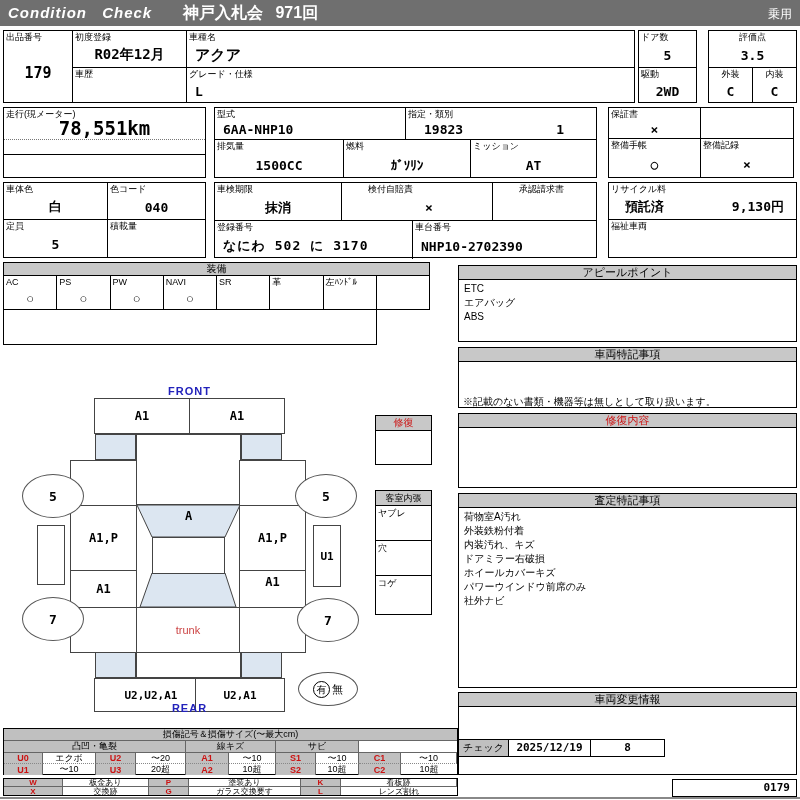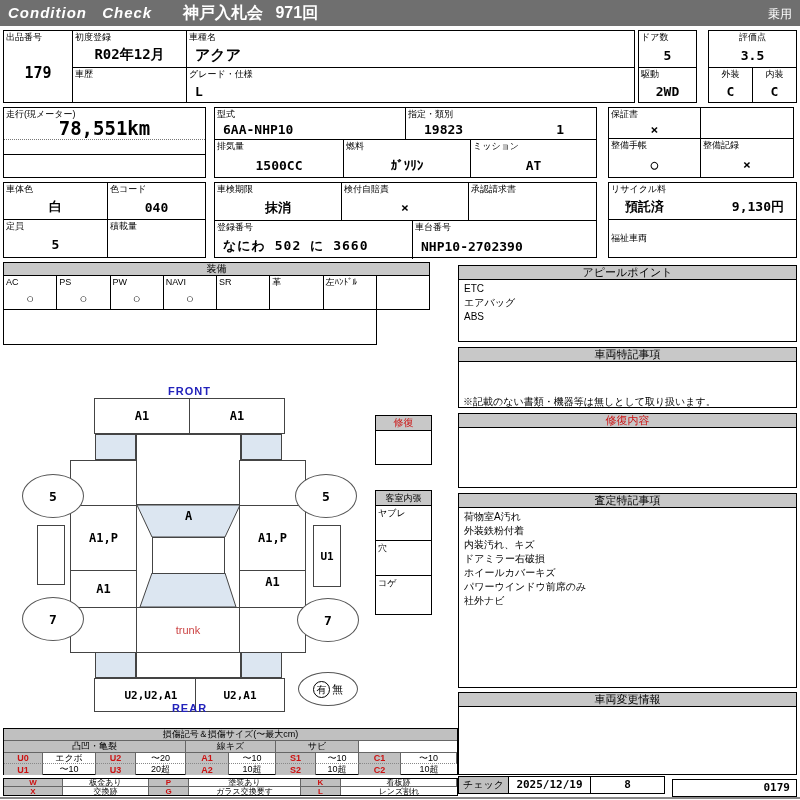--- a/index.html
+++ b/index.html
@@ -175,47 +175,47 @@
       <div class="lbl">定員</div>
       <div class="val">5</div>
     </div>
     <div class="cell">
       <div class="lbl">積載量</div>
       <div class="val"></div>
     </div>
   </div>
 
   <div class="b" style="left:214px;top:182px;width:383px;height:76px;">
-    <div style="display:flex;height:37px;border-bottom:1px solid #000;">
+    <div style="display:flex;height:37px;border-bottom:1px solid #000;gap:24px;">
       <div class="cell br" style="width:127px;">
         <div class="lbl">車検期限</div>
         <div class="val">抹消</div>
       </div>
       <div class="cell br" style="width:127px;">
         <div class="lbl">検付自賠責</div>
         <div class="val">×</div>
       </div>
       <div class="cell" style="flex:1;">
         <div class="lbl">承認請求書</div>
         <div class="val"></div>
       </div>
     </div>
     <div style="display:flex;height:38px;">
       <div class="cell br" style="width:198px;">
         <div class="lbl">登録番号</div>
-        <div class="val left" style="letter-spacing:1px;">なにわ 502 に 3660</div>
+        <div class="val left" style="letter-spacing:1px;">なにわ 502 に 3170</div>
       </div>
       <div class="cell" style="flex:1;">
         <div class="lbl">車台番号</div>
         <div class="val left">NHP10-2702390</div>
       </div>
     </div>
   </div>
 
-  <div class="b" style="left:608px;top:182px;width:189px;height:76px;display:grid;grid-template-rows:37px auto;gap:12px;">
+  <div class="b" style="left:608px;top:182px;width:189px;height:76px;display:grid;grid-template-rows:37px auto;">
     <div class="cell bb">
       <div class="lbl">リサイクル料</div>
       <div class="val" style="justify-content:space-between;padding:0 12px 0 16px;">
         <span>預託済</span>
         <span>9,130円</span>
       </div>
     </div>
     <div class="cell">
       <div class="lbl">福祉車両</div>
       <div class="val"></div>
@@ -293,21 +293,21 @@
       <div>パワーウインドウ前席のみ</div>
       <div>社外ナビ</div>
     </div>
   </div>
 
   <div class="rb" style="top:692px;height:83px;">
     <div class="hdr">車両変更情報</div>
     <div class="body"></div>
   </div>
 
-  <div class="b" style="left:458px;top:776px;width:207px;height:18px;display:flex;">
+  <div class="b" style="left:458px;top:739px;width:207px;height:18px;display:flex;">
     <div class="gray" style="width:49px;border-right:1px solid #000;font-size:10px;line-height:16px;text-align:center;">チェック</div>
     <div style="width:81px;border-right:1px solid #000;font-family:'DejaVu Sans Mono',monospace;font-weight:bold;font-size:11px;line-height:16px;text-align:center;">2025/12/19</div>
     <div style="flex:1;font-family:'DejaVu Sans Mono',monospace;font-weight:bold;font-size:11px;line-height:16px;text-align:center;">8</div>
   </div>
   <div class="b" style="left:672px;top:779px;width:125px;height:18px;font-family:'DejaVu Sans Mono',monospace;font-weight:bold;font-size:11px;line-height:16px;text-align:right;padding-right:6px;padding-left:10px;">0179</div>
 
   <div class="b lg" style="left:3px;top:728px;width:455px;height:47px;">
     <div class="gray" style="height:11px;border-bottom:1px solid #666;text-align:center;line-height:11px;">損傷記号＆損傷サイズ(〜最大cm)</div>
     <div style="display:flex;height:11px;border-bottom:1px solid #666;">
       <div class="lgcell gray" style="width:182px;">凸凹・亀裂</div>

